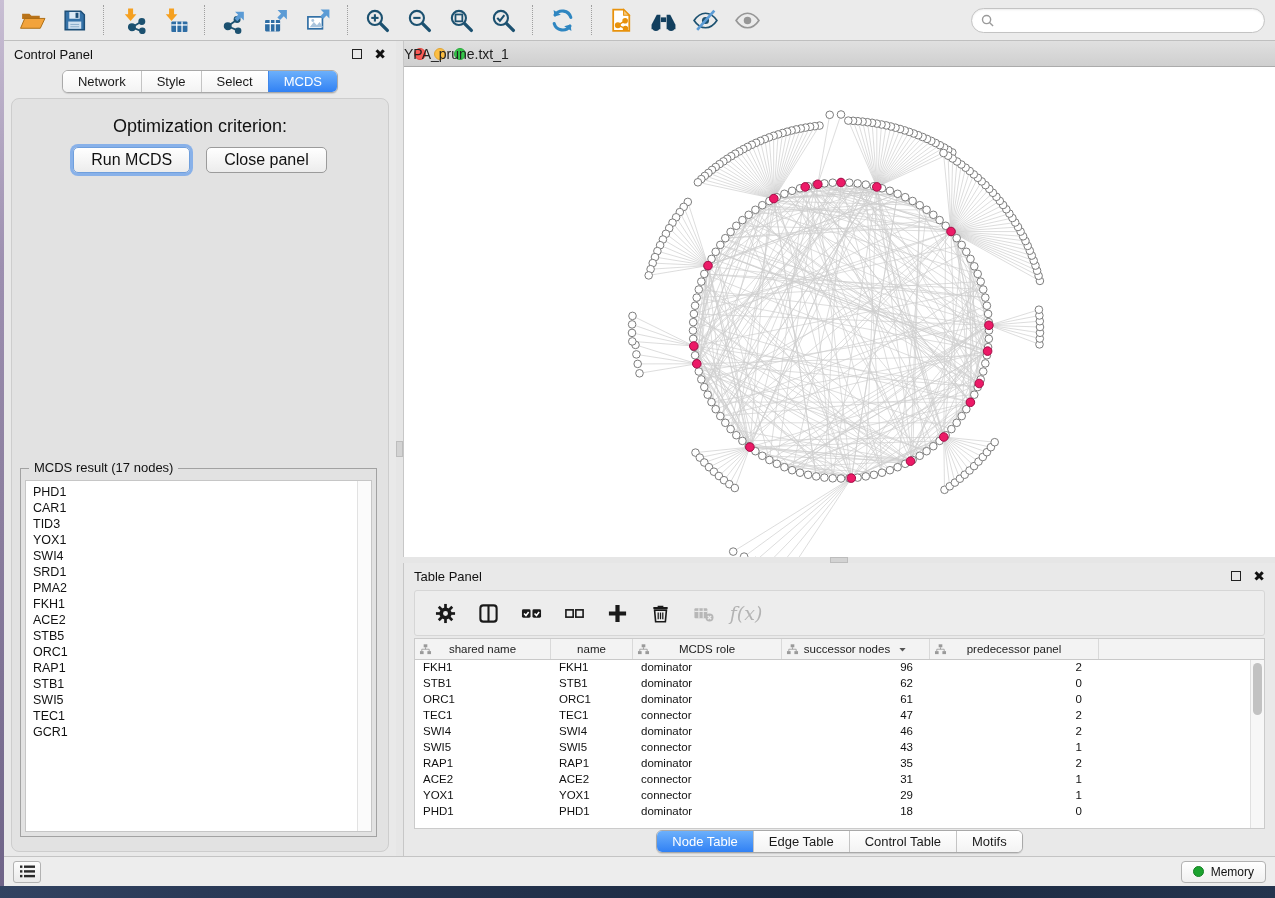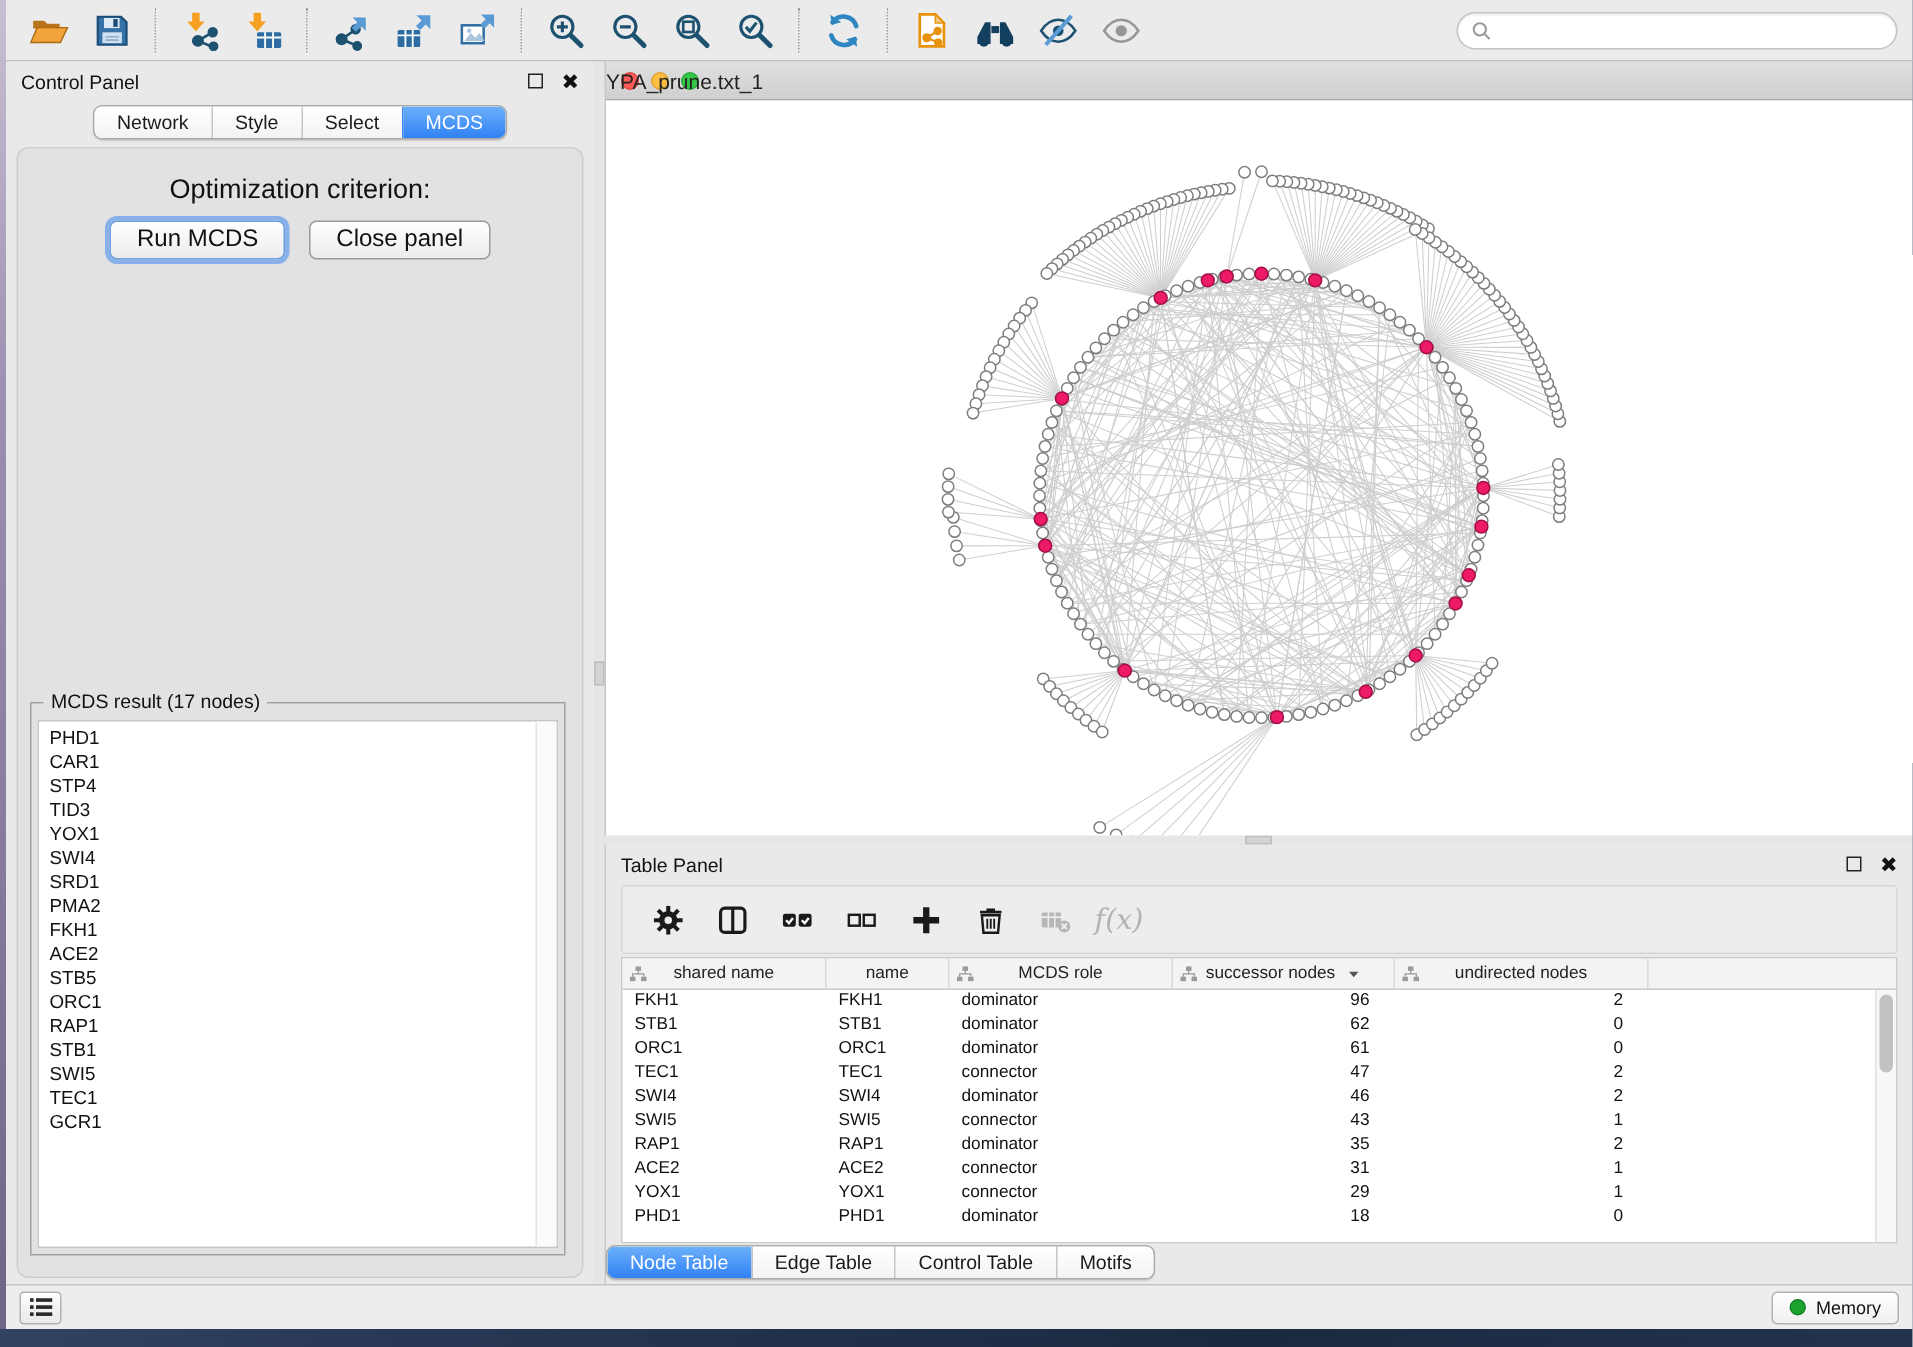--- a/index.html
+++ b/index.html
@@ -108,21 +108,21 @@
   .th .hicon { width:13px; height:13px; position:absolute; left:4px; top:4px; }
   .th.filler { border-right:none; flex:1; }
   .tbody { position:absolute; left:0; right:14px; top:21px; bottom:0; }
   .tr { display:flex; height:16px; cursor:default; }
   .td { font-size:11.5px; color:#111; padding:1px 8px 0 8px; white-space:nowrap; overflow:hidden; }
   .td.num { text-align:right; padding-right:17px; }
   .vscroll { position:absolute; right:0; top:21px; bottom:0; width:14px;
     background:#f7f7f7; border-left:1px solid #e0e0e0; }
   .vscroll .thumb { position:absolute; left:2px; right:2px; top:3px; height:52px;
     background:#c2c2c2; border-radius:6px; }
-  .tp-tabs { position:absolute; left:0; right:0; bottom:3px; display:flex; }
+  .tp-tabs { position:absolute; left:0; right:0; bottom:3px; display:flex; justify-content:center; }
 
   
   .status-bar { position:absolute; left:0; top:856px; width:100%; height:30px;
     background:#ededed; border-top:1px solid #c4c4c4; display:flex; align-items:center; padding:0 9px; }
   .status-left-btn { width:28px; height:22px; background:linear-gradient(#fdfdfd,#e9e9e9);
     border:1px solid #b2b2b2; border-radius:3px; display:flex; align-items:center; justify-content:center; cursor:default; }
   .memory-btn { margin-left:auto; height:22px; background:linear-gradient(#ffffff,#f0f0f0);
     border:1px solid #b2b2b2; border-radius:4px; display:flex; align-items:center; gap:7px;
     padding:0 11px; font-size:12px; color:#111; cursor:default; }
   .mem-dot { width:11px; height:11px; border-radius:50%; background:#1ca32f; border:1px solid #158024; }
@@ -323,21 +323,20 @@
       <div class="buttons-row">
         <button class="btn focus-ring">Run MCDS</button>
         <button class="btn">Close panel</button>
       </div>
       <div class="result-group">
         <span class="result-legend">MCDS result (17 nodes)</span>
         <div class="listbox">
           <div class="list-items" id="mcds-list">
               <div class="list-item">PHD1</div>
               <div class="list-item">CAR1</div>
-              <div class="list-item">STP4</div>
               <div class="list-item">TID3</div>
               <div class="list-item">YOX1</div>
               <div class="list-item">SWI4</div>
               <div class="list-item">SRD1</div>
               <div class="list-item">PMA2</div>
               <div class="list-item">FKH1</div>
               <div class="list-item">ACE2</div>
               <div class="list-item">STB5</div>
               <div class="list-item">ORC1</div>
               <div class="list-item">RAP1</div>
@@ -1231,21 +1230,21 @@
           </div>
           <div class="th" style="width: 169px;">
             <svg viewBox="0 0 20 20" class="hicon">
               <g fill="#9a9a9a">
                 <rect x="7.2" y="2" width="5.6" height="4.6"></rect>
                 <rect x="1.5" y="12.5" width="5.6" height="4.6"></rect>
                 <rect x="12.9" y="12.5" width="5.6" height="4.6"></rect>
               </g>
               <path d="M10 6.6v3M4.3 12.5V9.6h11.4v2.9" fill="none" stroke="#9a9a9a" stroke-width="1.3"></path>
             </svg>
-            <span>undirected nodes</span>
+            <span>predecessor panel</span>
           </div>
           <div class="th filler"></div>
         </div>
       <div class="tbody" id="table-body">
           <div class="tr">
             <div class="td" style="width: 136px;">FKH1</div>
             <div class="td" style="width: 82px;">FKH1</div>
             <div class="td" style="width: 149px;">dominator</div>
             <div class="td num" style="width: 148px;">96</div>
             <div class="td num" style="width: 169px;">2</div>

